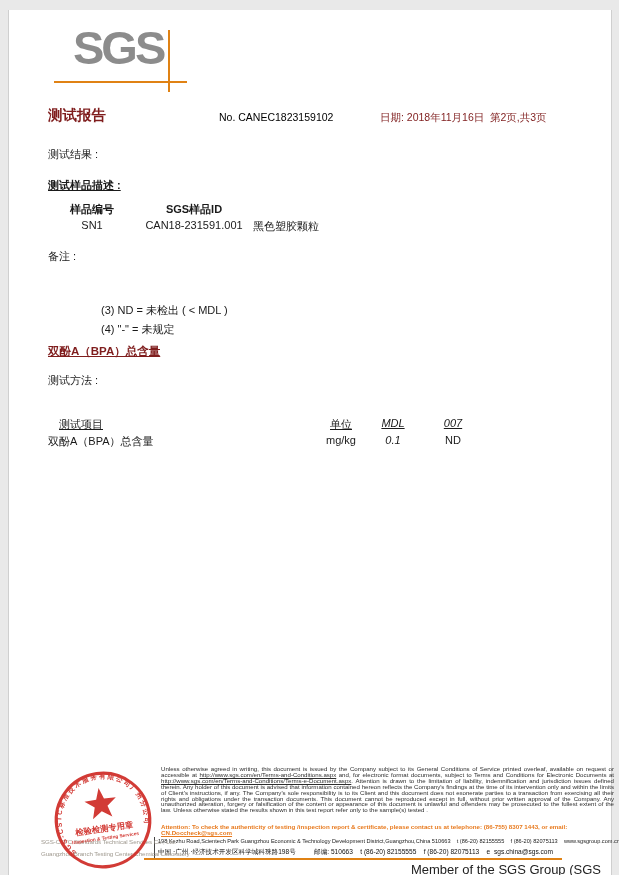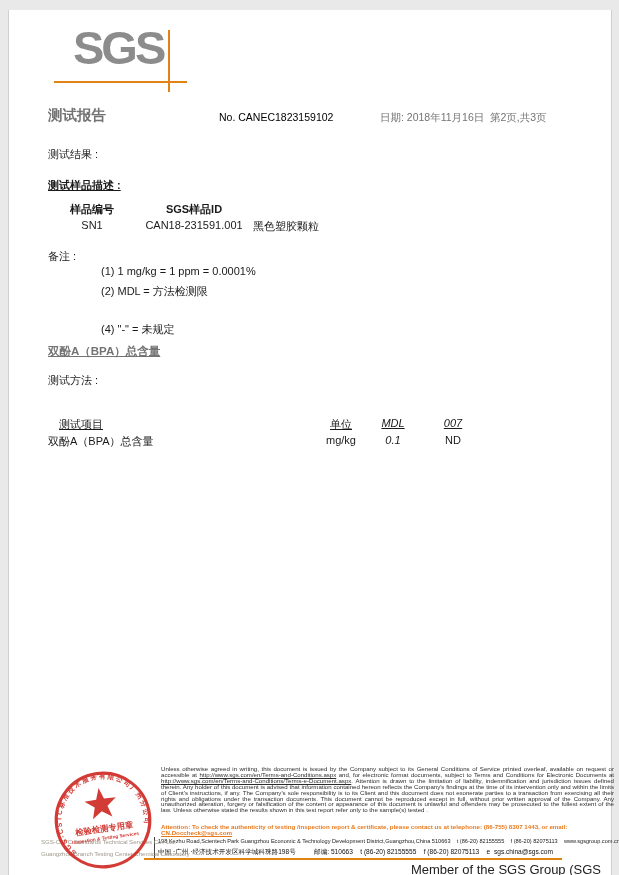--- a/index.html
+++ b/index.html
@@ -1,19 +1,19 @@
 <!DOCTYPE html>
 <html><head>
 <meta charset="utf-8">
 <style>
   * { margin:0; padding:0; box-sizing:border-box; }
   html,body { width:619px; height:875px; background:#e9e9e9; font-family:"Liberation Sans","DejaVu Sans",sans-serif; }
   .page { position:absolute; left:8px; top:10px; width:604px; height:865px; background:#ffffff; border-left:1px solid #cfcfcf; border-right:1px solid #cfcfcf; }
   .abs { position:absolute; }
-  .cn { color:#737373; }
+  .cn { color:#7f1d1d; }
 
   
   .logo-text { left:64px; top:14px; font-size:47px; font-weight:bold; color:#8c8c8c; letter-spacing:-3px; line-height:1; }
   .logo-hline { left:45px; top:71px; width:133px; height:2px; background:#e08214; }
   .logo-vline { left:159px; top:20px; width:2px; height:62px; background:#e08214; }
 
   
   .doc-title { left:39px; top:96px; font-size:14.5px; font-weight:bold; }
   .hdr-no   { left:210px; top:101px; font-size:10.5px;text-align:center; }
   .hdr-date { left:371px; top:101px; font-size:10.5px; }
@@ -78,22 +78,21 @@
   <div class="abs t11 results-label">测试结果 :</div>
 
   <div class="abs t11 bold und sample-heading">测试样品描述 :</div>
   <div class="abs t11 bold ctr sh-c1 row-hdr">样品编号</div>
   <div class="abs t11 bold ctr sh-c2 row-hdr">SGS样品ID</div>
   <div class="abs t11 ctr sh-c1 row-val">SN1</div>
   <div class="abs t11 ctr sh-c2 row-val">CAN18-231591.001</div>
   <div class="abs t11 sh-c3 row-val">黑色塑胶颗粒</div>
 
   <div class="abs t11 notes-label">备注 :</div>
-  <div class="abs t11 note-line" style="top:255px">(1) 1 mg/kg = 1 ppm = 0.0001%</div>
-  <div class="abs t11 note-line" style="top:274px">(2) MDL = 方法检测限</div>
+  <div class="abs t11 note-line" style="top:293px">(3) ND = 未检出 ( &lt; MDL )</div>
   <div class="abs t11 note-line" style="top:312px">(4) "-" = 未规定</div>
 
   <div class="abs bold und bpa-heading cn">双酚A（BPA）总含量</div>
   <div class="abs t11 method-label">测试方法 :</div>
 
   <div class="abs t11 und rt-item-h rt-hdr">测试项目</div>
   <div class="abs t11 und ctr rt-unit rt-hdr">单位</div>
   <div class="abs t11 und ctr rt-mdl rt-hdr">MDL</div>
   <div class="abs t11 und ital ctr rt-val rt-hdr">007</div>
   <div class="abs t11 rt-item rt-row">双酚A（BPA）总含量</div>

